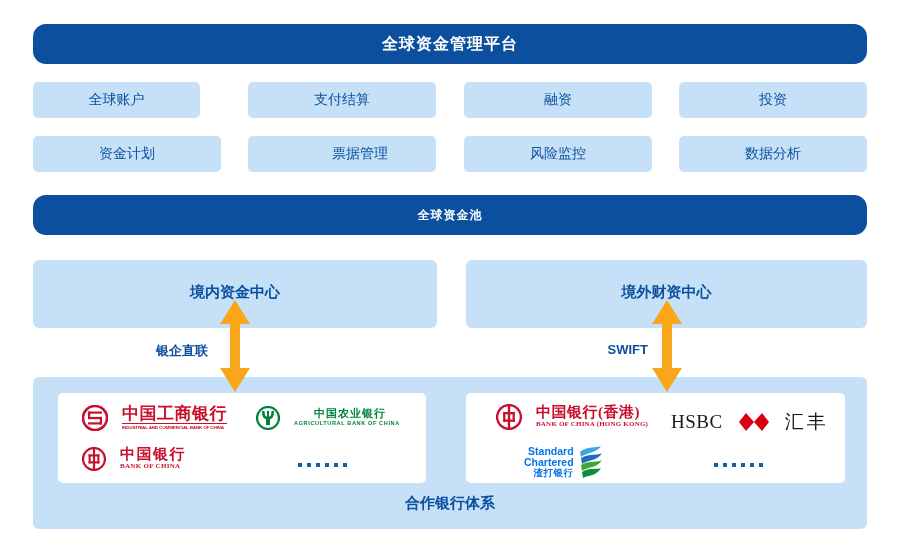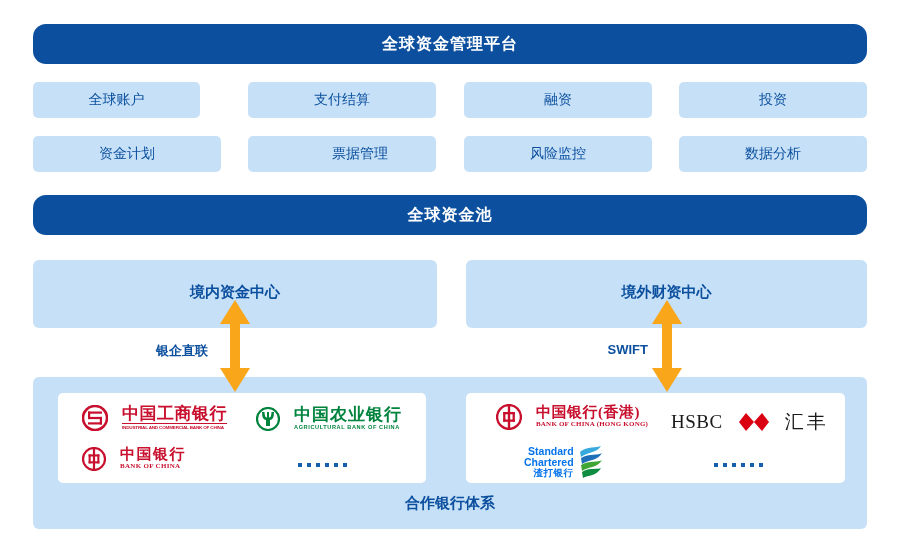--- a/index.html
+++ b/index.html
@@ -15,21 +15,21 @@
   .bar-dark {
     position: absolute;
     background: #0B4F9E;
     border-radius: 13px;
     display: flex; align-items: center; justify-content: center;
     color: #ffffff;
     font-weight: bold;
     letter-spacing: 1px;
   }
   #platform-title-bar { left: 33px; top: 24px; width: 834px; height: 40px; font-size: 16px; }
-  #pool-title-bar     { left: 33px; top: 195px; width: 834px; height: 40px; font-size: 16px; }
+  #pool-title-bar     { left: 33px; top: 195px; width: 834px; height: 40px; font-size: 12px; }
 
   
   .module-btn {
     position: absolute;
     height: 36px;
     background: #C6E0F7;
     border-radius: 5px;
     display: flex; align-items: center; justify-content: center;
     color: #0B4F9E;
     font-size: 14px;
@@ -111,21 +111,21 @@
   }
   .green .cn-name, .green .en-name { color: #00843D; }
 
   
   #logo-icbc { left: 24px; top: 12px; }
   #logo-icbc .cn-name { font-size: 17px; letter-spacing: 0.5px;
      border-bottom: 1.5px solid #C8102E; padding-bottom: 1px; }
   #logo-icbc .en-name { font-size: 4.6px; font-weight: bold; margin-top: 2px; }
   
   #logo-abc { left: 198px; top: 13px; }
-  #logo-abc .cn-name { font-size: 17px; font-family: "Liberation Serif", serif; letter-spacing: 1px; }
+  #logo-abc .cn-name { font-size: 11px; font-family: "Liberation Serif", serif; letter-spacing: 1px; margin-left: 20px; }
   #logo-abc .en-name { font-size: 5.6px; font-weight: bold; margin-top: 3px; letter-spacing: 0.6px; }
   
   #logo-boc { left: 24px; top: 54px; }
   #logo-boc .cn-name { font-size: 15px; font-family: "Liberation Serif", serif; letter-spacing: 1.5px; }
   #logo-boc .en-name { font-size: 7px; font-weight: bold; margin-top: 2px; letter-spacing: 0.3px;
      font-family: "Liberation Serif", serif; }
   
   #logo-bochk { left: 30px; top: 11px; }
   #logo-bochk .cn-name { font-size: 15px; font-family: "Liberation Serif", serif; letter-spacing: 0.5px; }
   #logo-bochk .en-name { font-size: 7px; font-weight: bold; margin-top: 2px;

